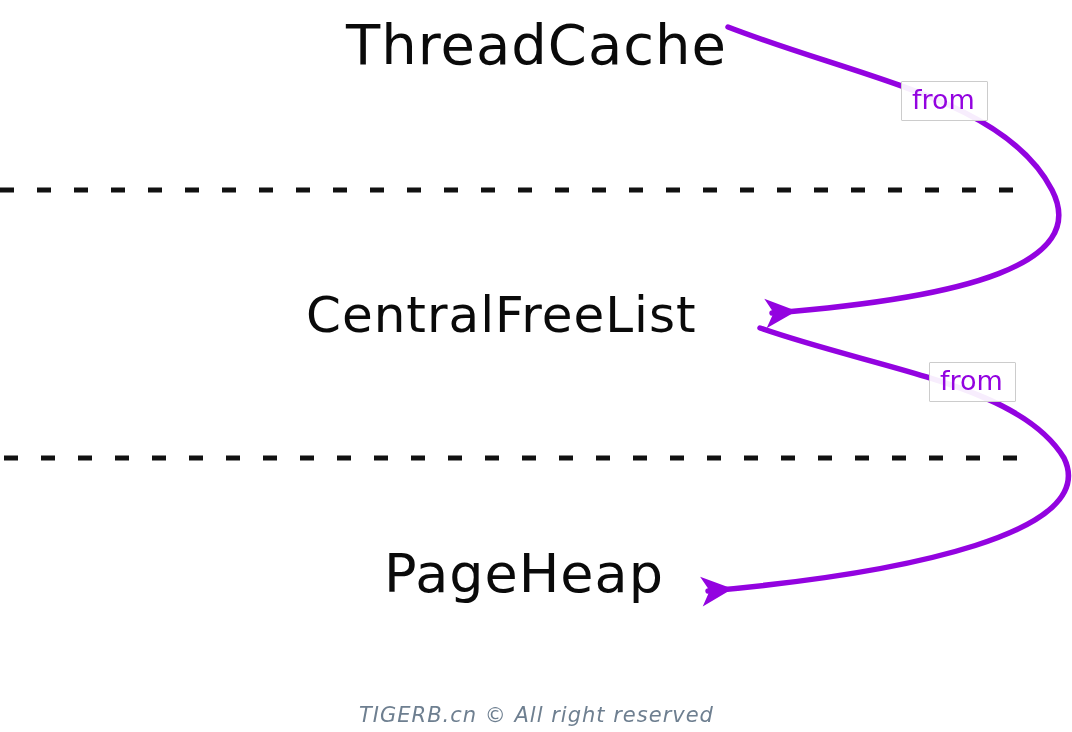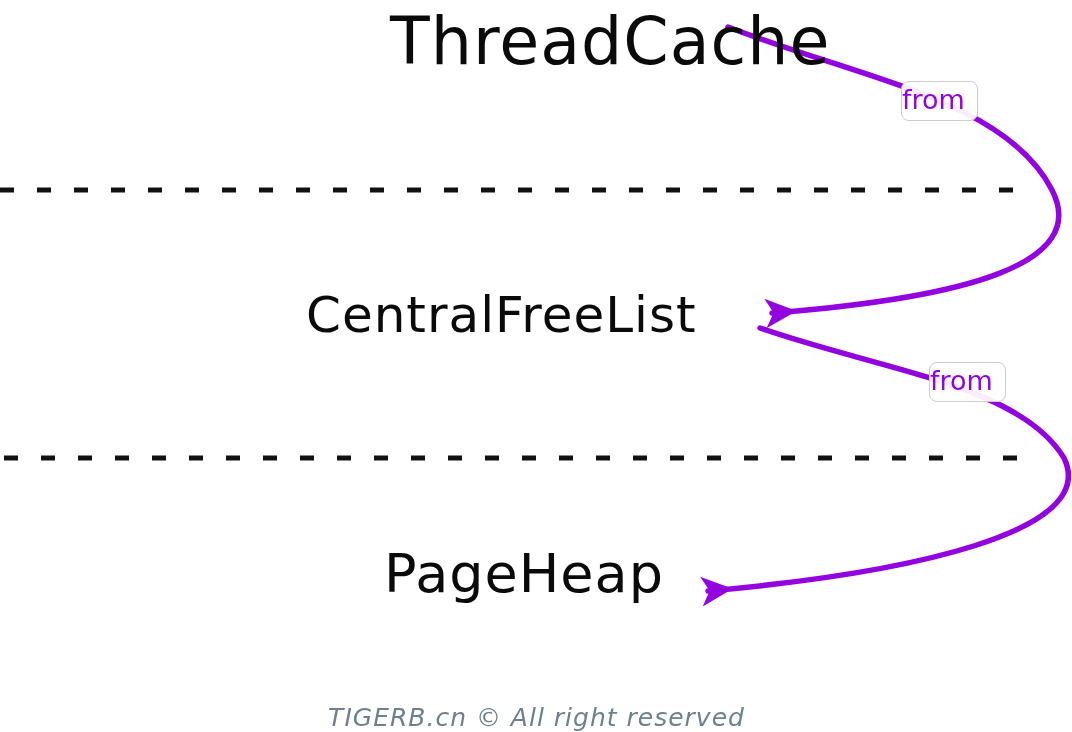--- a/index.html
+++ b/index.html
@@ -35,43 +35,43 @@
     stroke-width: 5;
     stroke-dasharray: 14 23;
   }
   .node-label {
     position: absolute;
     color: #0a0a0a;
     font-weight: 500;
     letter-spacing: 1px;
     white-space: nowrap;
   }
-  .node-threadcache  { left: 346px; top: 4px;   font-size: 65px; margin-left: 44px; }
+  .node-threadcache  { left: 346px; top: 12px;   font-size: 56px; }
   .node-centralfreelist { left: 306px; top: 286px; font-size: 50px; text-align: right; }
   .node-pageheap     { left: 384px; top: 542px; font-size: 54px; text-align: right; }
   .edge-label {
     position: absolute;
     background: rgba(255,255,255,0.93);
     border: 1.5px solid var(--label-border);
-    border-radius: 8px;
+    border-radius: 1px;
     color: var(--accent);
     font-size: 27px;
     line-height: 1;
-    padding: 4px 12px 7px 0;
+    padding: 4px 12px 7px 10px;
     white-space: nowrap;
   }
   .edge-label-1 { left: 901px; top: 81px; }
   .edge-label-2 { left: 929px; top: 362px; }
   .footer {
     position: absolute;
     left: 1px; right: 0;
     top: 703px;
     text-align: center;
     font-style: italic;
-    font-size: 25px;
+    font-size: 21px;
     letter-spacing: 1px;
     color: var(--footer-text);
     font-family: "DejaVu Sans", "Liberation Sans", sans-serif;
   }
 </style>
 </head>
 <body>
 
 <div class="stage">
 

